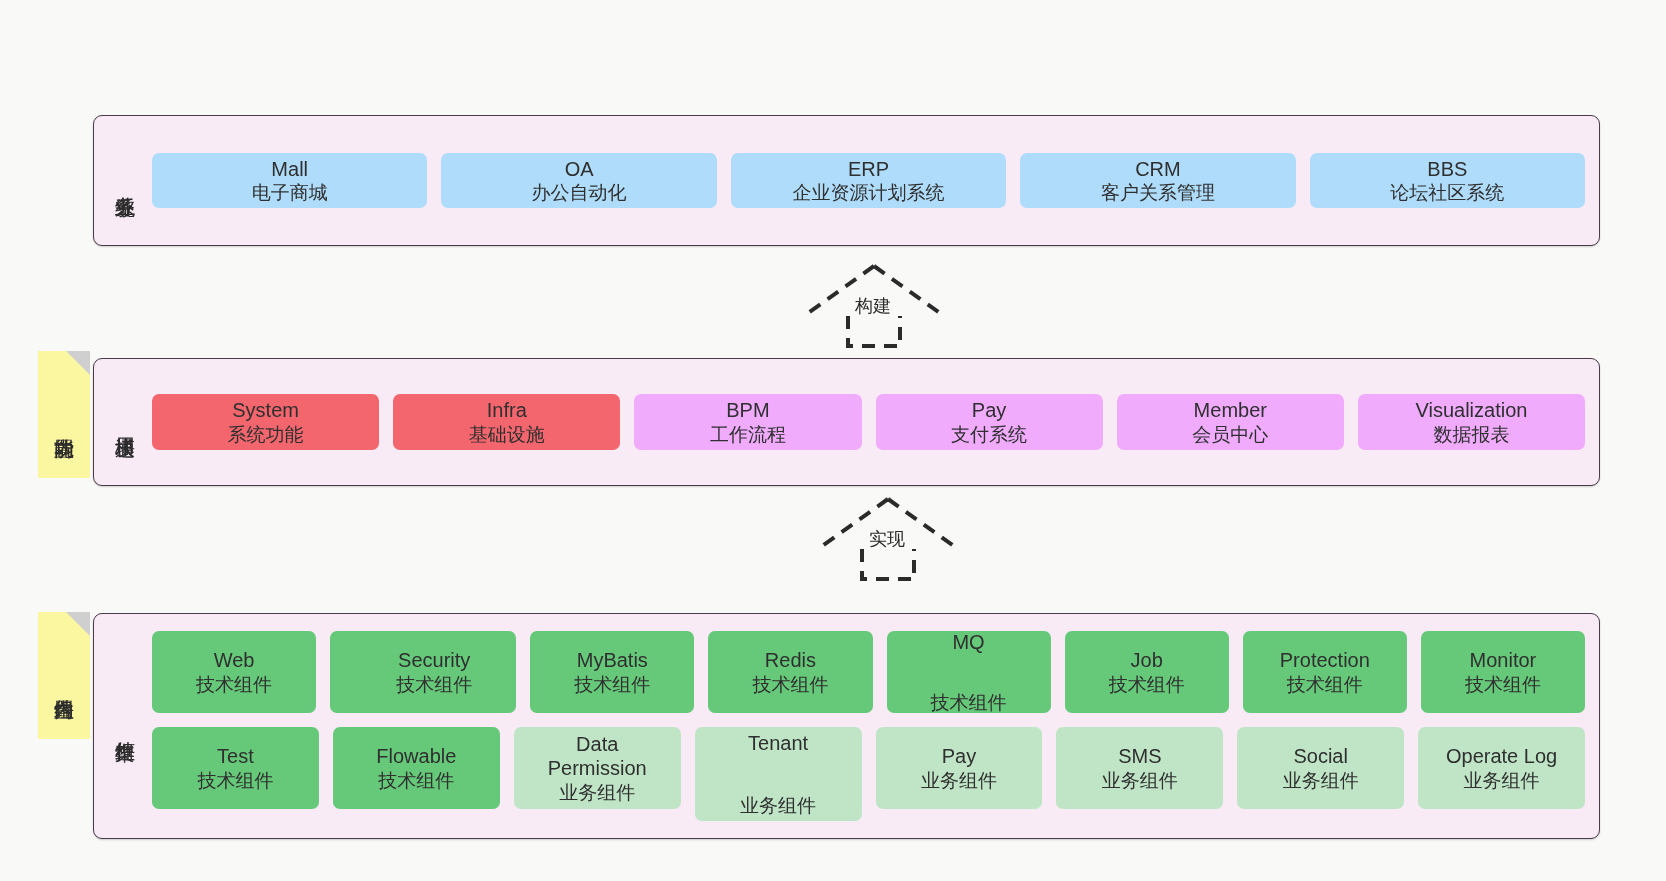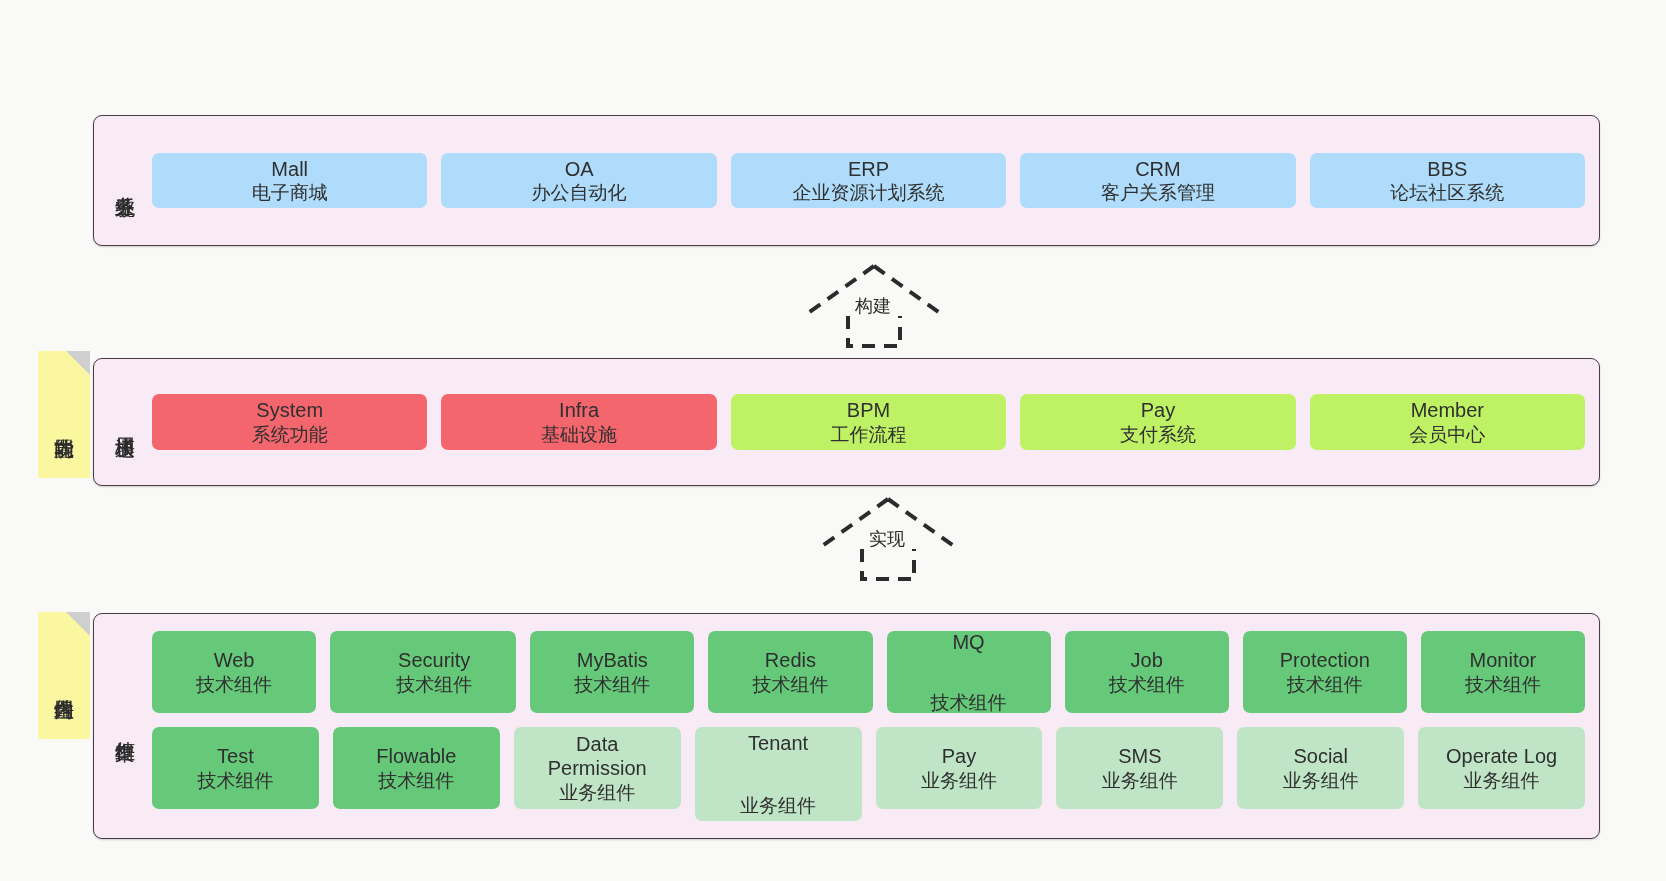--- a/index.html
+++ b/index.html
@@ -79,21 +79,21 @@
     color: #2f2f2f;
     box-sizing: border-box;
     padding: 4px 6px;
     line-height: 1.22;
   }
   .card .t1 { font-size: 20px; }
   .card .t2 { font-size: 19px; }
 
   .card.blue   { background: #afdcfa; }
   .card.red    { background: #f4666e; }
-  .card.pink   { background: #bef264; justify-content: center; }
+  .card.pink   { background: #f0abfc; justify-content: center; }
   .card.green  { background: #66c97a; }
   .card.lgreen { background: #bfe5c6; }
 
   
   .note {
     position: absolute;
     background: #fbf7a0;
     box-sizing: border-box;
     color: #2b2b2b;
     font-size: 20px;
@@ -192,20 +192,24 @@
           <span class="t2">工作流程</span>
         </div>
         <div class="card pink">
           <span class="t1">Pay</span>
           <span class="t2">支付系统</span>
         </div>
         <div class="card pink">
           <span class="t1">Member</span>
           <span class="t2">会员中心</span>
         </div>
+        <div class="card pink">
+          <span class="t1">Visualization</span>
+          <span class="t2">数据报表</span>
+        </div>
       </div>
     </div>
   </div>
 
   <svg class="arrow" style="left:814px; top:495px; width:148px; height:88px;" viewBox="0 0 148 88" xmlns="http://www.w3.org/2000/svg">
     <path d="M 74 4 L 144 54 M 74 4 L 4 54 M 48 54 L 48 84 L 100 84 L 100 54" fill="none" stroke="#2b2b2b" stroke-width="4" stroke-dasharray="13,9" stroke-linecap="butt"></path>
   </svg>
   <div class="arrow-label" style="left:869px; top:527px;">实现</div>
 
   <div class="note" style="left:38px; top:612px; width:52px; height:127px;">

